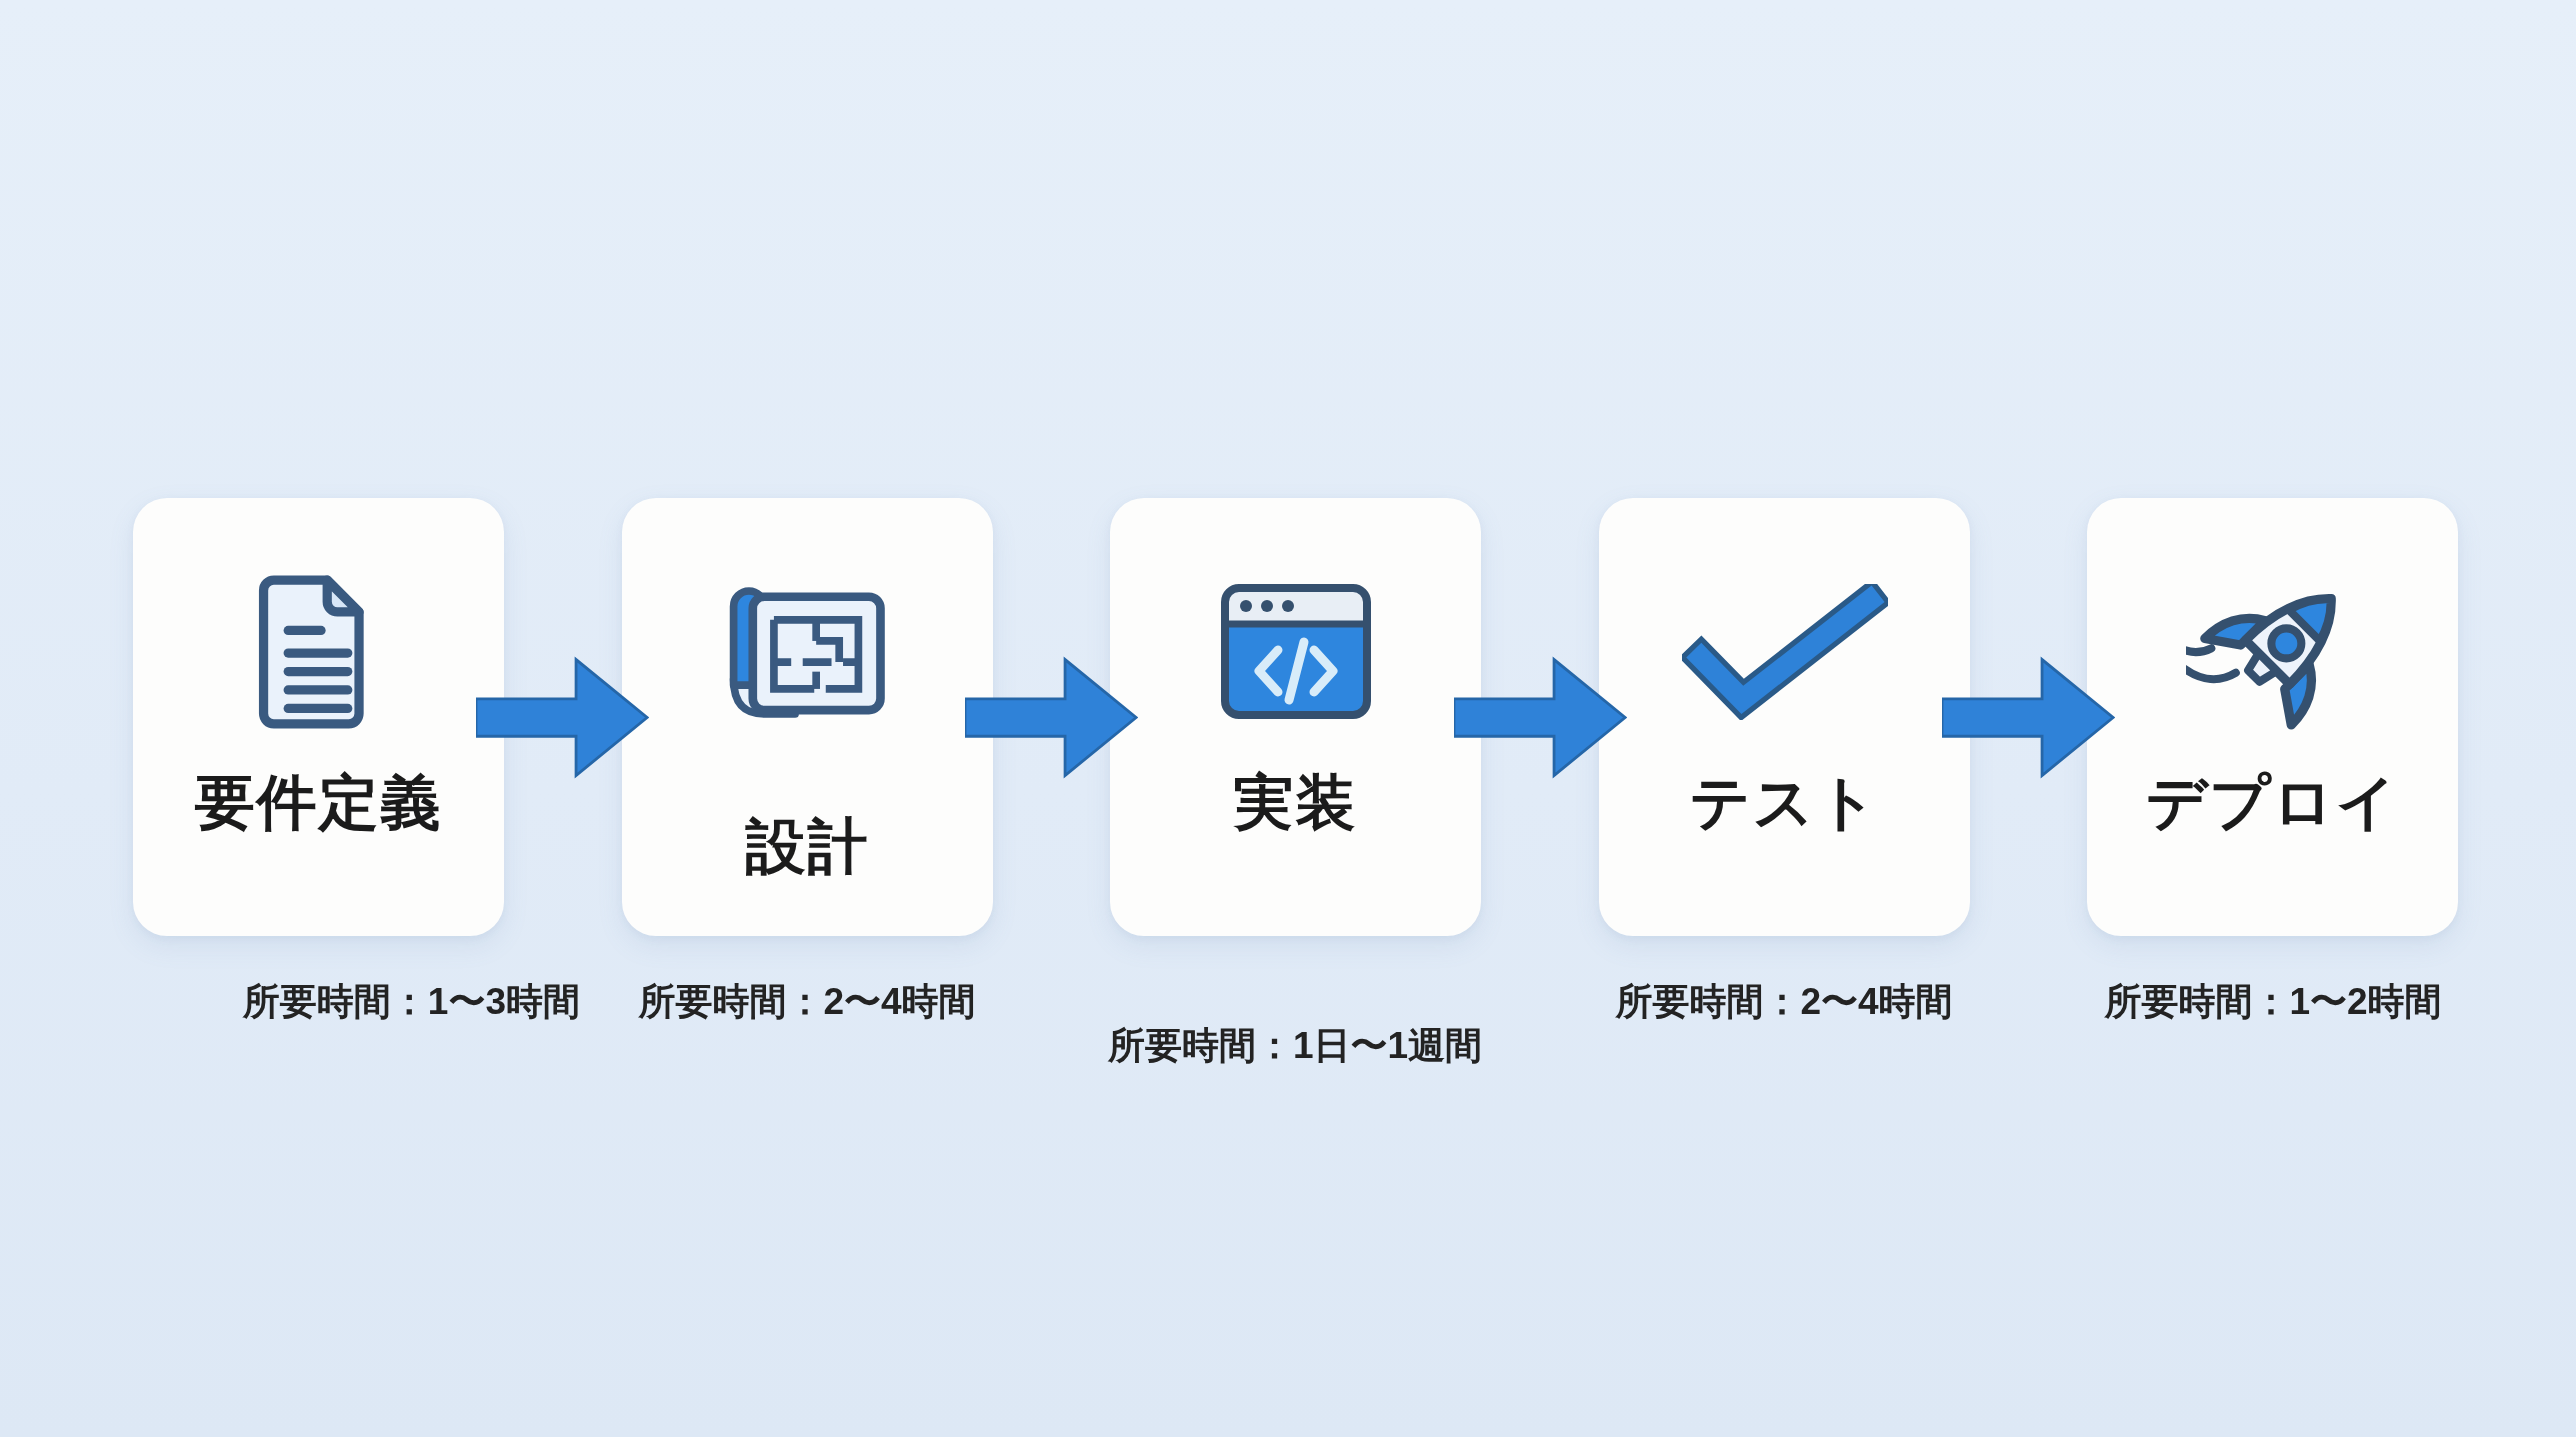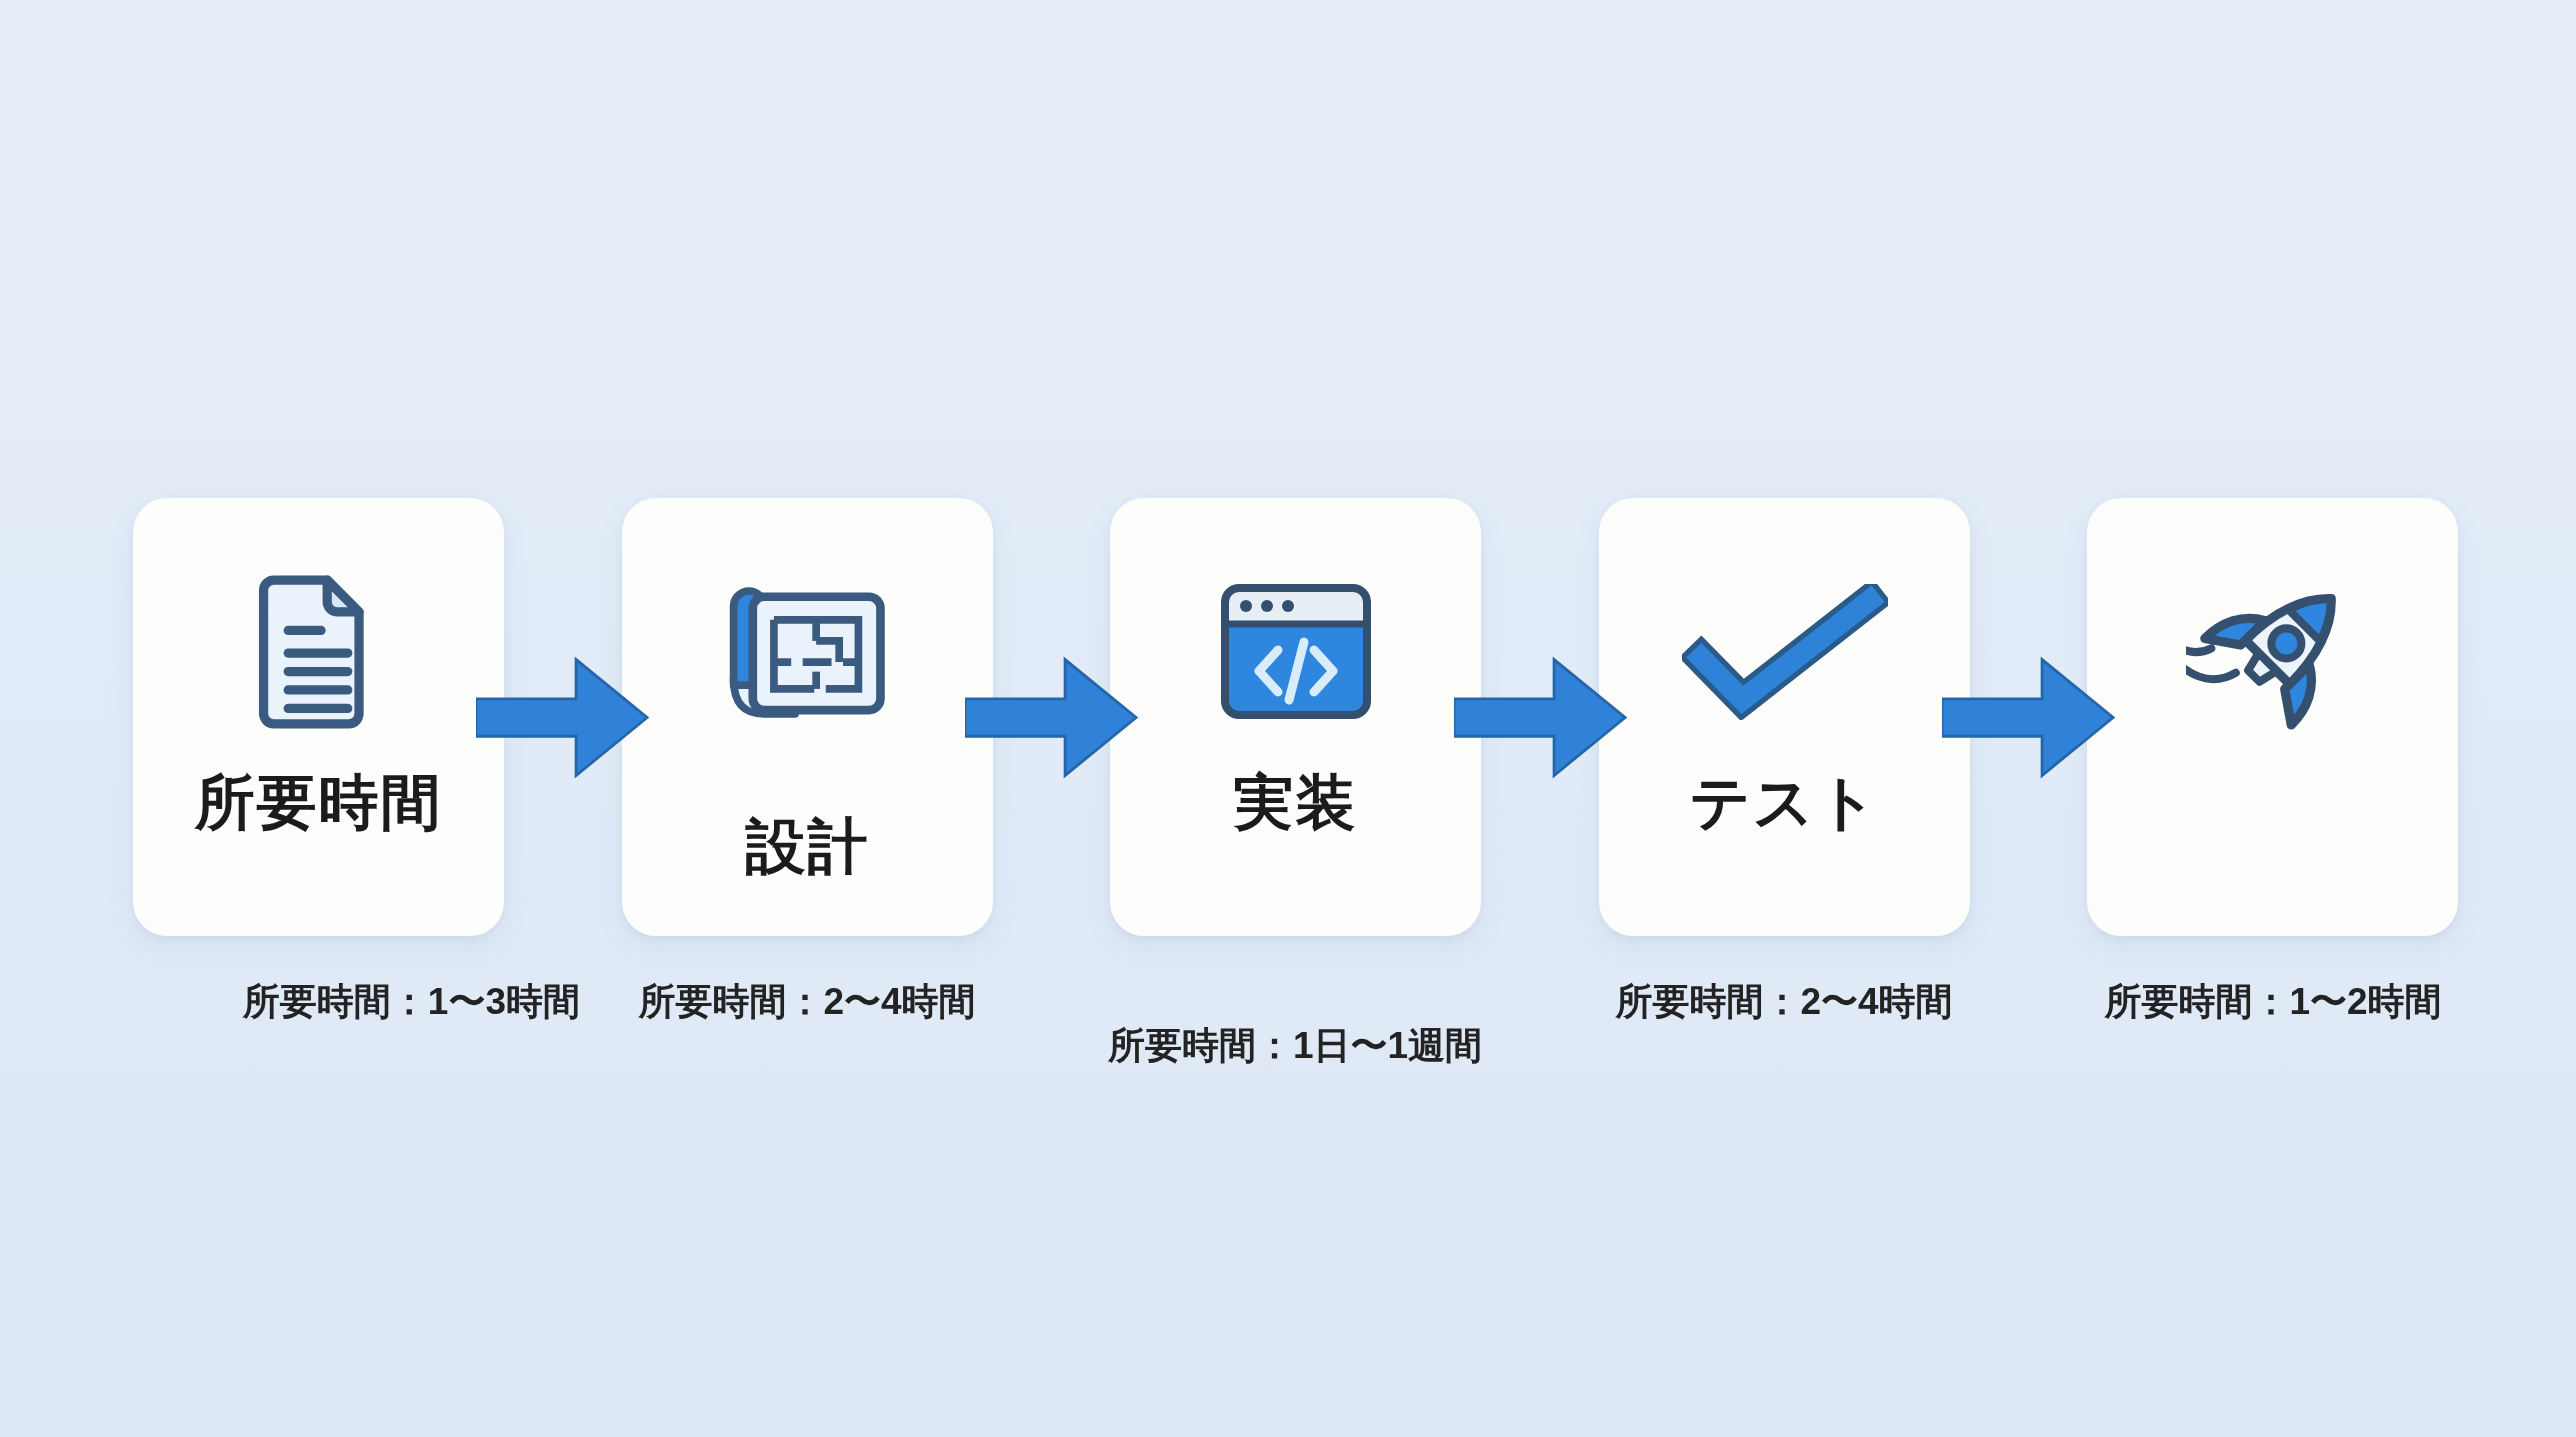--- a/index.html
+++ b/index.html
@@ -93,21 +93,21 @@
       <svg width="126" height="154" viewBox="0 0 120 150">
         <path d="M 16 5 H 68 L 99 36 V 135 a10 10 0 0 1 -10 10 H 16 a10 10 0 0 1 -10 -10 V 15 a10 10 0 0 1 10 -10 Z" fill="#eaf2fb" stroke="#3a5a80" stroke-width="9" stroke-linejoin="round"></path>
         <path d="M 68 5 V 26 a10 10 0 0 0 10 10 H 99 Z" fill="#d7e6f7" stroke="#3a5a80" stroke-width="9" stroke-linejoin="round"></path>
         <line x1="30" y1="54" x2="62" y2="54" stroke="#3a5a80" stroke-width="9" stroke-linecap="round"></line>
         <line x1="30" y1="76" x2="88" y2="76" stroke="#3a5a80" stroke-width="9" stroke-linecap="round"></line>
         <line x1="30" y1="94" x2="88" y2="94" stroke="#3a5a80" stroke-width="9" stroke-linecap="round"></line>
         <line x1="30" y1="112" x2="88" y2="112" stroke="#3a5a80" stroke-width="9" stroke-linecap="round"></line>
         <line x1="30" y1="130" x2="88" y2="130" stroke="#3a5a80" stroke-width="9" stroke-linecap="round"></line>
       </svg>
     </div>
-    <div class="step-title">所要時間</div>
+    <div class="step-title">要件定義</div>
   </div>
 
   <div class="card card-1">
     <div class="icon-box">
       <svg width="168" height="145" viewBox="0 0 175 150">
         <path d="M 10 104 C 10 132 24 140 42 140 L 74 140 C 54 134 44 122 44 100 Z" fill="#eaf2fb" stroke="#3a5a80" stroke-width="8" stroke-linejoin="round"></path>
         <path d="M 10 110 V 28 a16 16 0 0 1 32 0 V 110 Z" fill="#2e86de" stroke="#3a5a80" stroke-width="8" stroke-linejoin="round"></path>
         <rect x="30" y="18" width="133" height="118" rx="12" fill="#eaf2fb" stroke="#3a5a80" stroke-width="9" stroke-linejoin="round"></rect>
         <g stroke="#3a5a80" stroke-width="8" fill="none">
           <path d="M 52 42 H 140 V 114 H 106 M 94 114 H 52 V 42"></path>
@@ -159,20 +159,21 @@
           <path d="M 102 62 C 120 72 128 90 128 110 L 102 92 Z" fill="#2e86de" stroke="#35506e" stroke-width="8" stroke-linejoin="round"></path>
           <path d="M 75 8 C 94 26 102 52 102 86 L 48 86 C 48 52 56 26 75 8 Z" fill="#edf3fb" stroke="#35506e" stroke-width="8" stroke-linejoin="round"></path>
           <path d="M 75 9 C 83 16 90 27 94 41 L 56 41 C 60 27 67 16 75 9 Z" fill="#2e86de" stroke="#35506e" stroke-width="7" stroke-linejoin="round"></path>
           <circle cx="75" cy="63" r="13" fill="#2e86de" stroke="#35506e" stroke-width="7"></circle>
           <path d="M 64 86 L 86 86 L 82 103 L 68 103 Z" fill="#edf3fb" stroke="#35506e" stroke-width="7" stroke-linejoin="round"></path>
           <path d="M 62 112 C 58 128 46 138 28 141" fill="none" stroke="#35506e" stroke-width="7" stroke-linecap="round"></path>
           <path d="M 32 112 C 29 121 22 128 13 131" fill="none" stroke="#35506e" stroke-width="7" stroke-linecap="round"></path>
         </g>
       </svg>
     </div>
+    <div class="step-title">デプロイ</div>
   </div>
 
   <div class="caption cap-0">所要時間：1〜3時間</div>
   <div class="caption cap-1">所要時間：2〜4時間</div>
   <div class="caption cap-2">所要時間：1日〜1週間</div>
   <div class="caption cap-3">所要時間：2〜4時間</div>
   <div class="caption cap-4">所要時間：1〜2時間</div>
 
   <div class="arrow arr-0">
     <svg width="173" height="136" viewBox="0 0 185 145">

